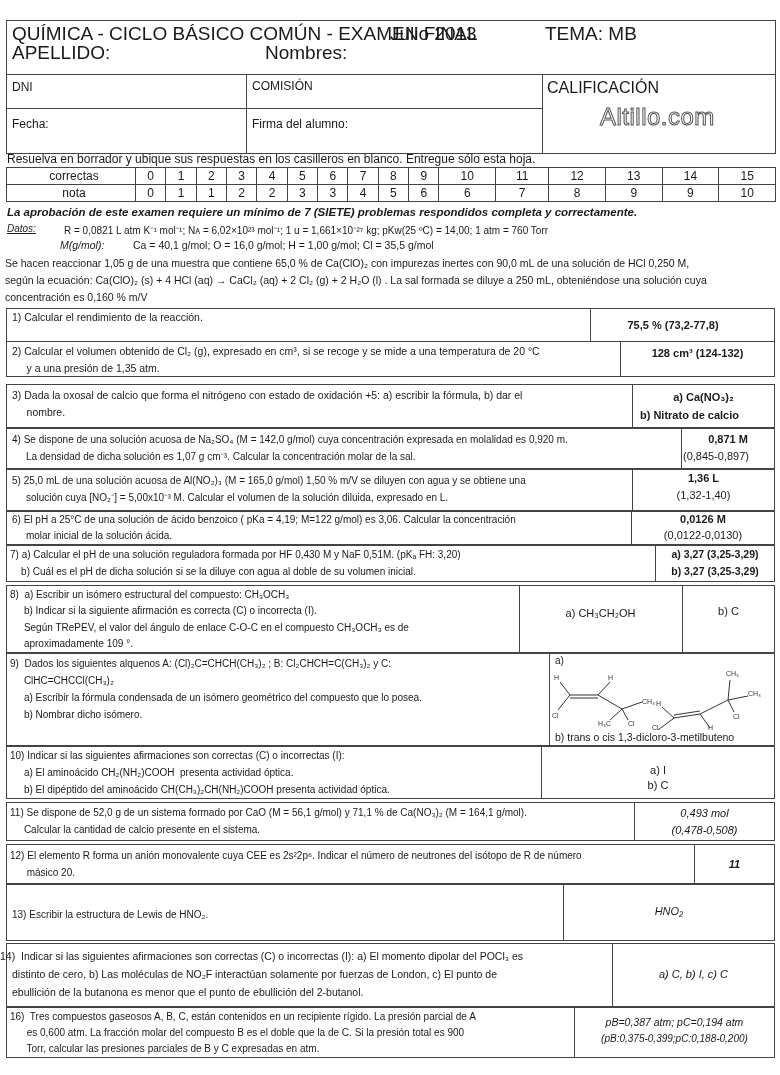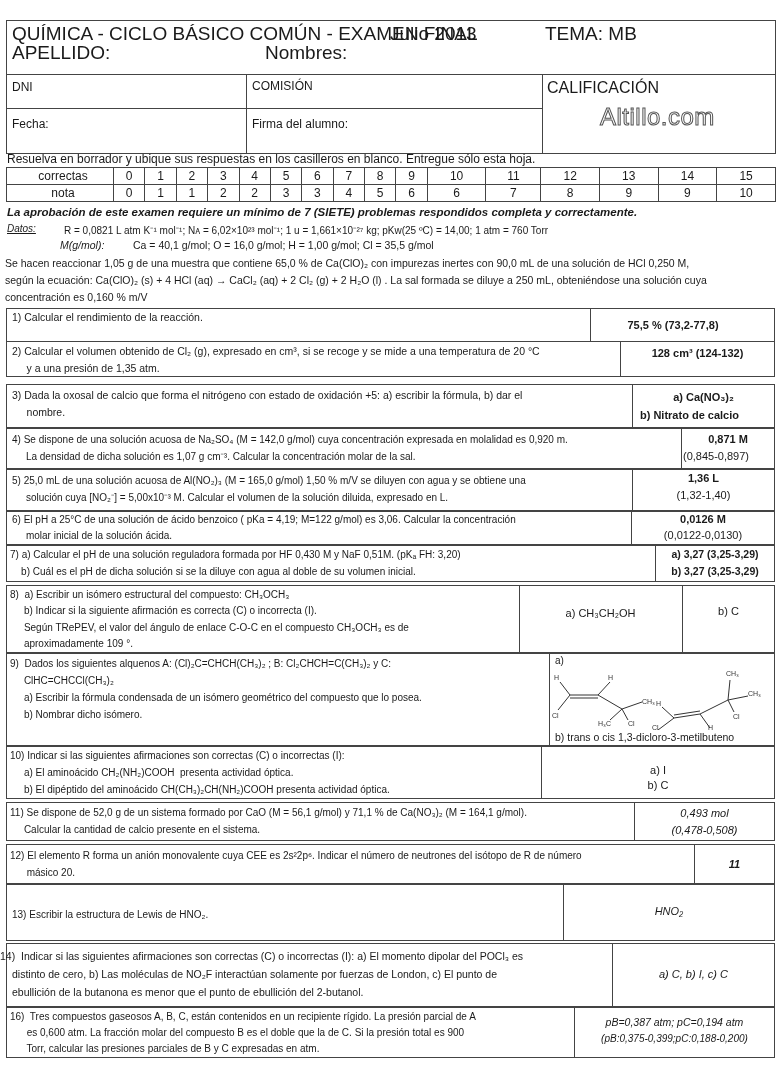--- a/index.html
+++ b/index.html
@@ -6,21 +6,21 @@
   html, body { width: 780px; height: 1075px; background: #ffffff; overflow: hidden; }
   body { font-family: "Liberation Sans", sans-serif; color: #1a1a1a; font-size: 11px; position: relative; }
   .abs { position: absolute; }
   .box { position: absolute; border: 1px solid #444; }
   .vline { position: absolute; width: 1px; background: #444; }
   .hline { position: absolute; height: 1px; background: #444; }
   .t { position: absolute; white-space: nowrap; }
   .hdr { font-size: 19px; }
   .grade-table { position: absolute; left: 6px; top: 167px; width: 770px; border-collapse: collapse; font-size: 12px; }
   .grade-table td { border: 1px solid #444; text-align: center; height: 17px; padding: 0; }
-  .grade-table td.lbl { width: 107px; padding-left: 6px; }
+  .grade-table td.lbl { width: 129px; padding-left: 6px; }
   .q { position: absolute; font-size: 10.5px; line-height: 17px; }
   .ans { position: absolute; text-align: center; font-size: 11px; line-height: 17px; font-weight: bold; }
   .ans.it { font-style: italic; }
   .watermark { font-size: 24px; color: #fff; -webkit-text-stroke: 1px #555; letter-spacing: 0.5px; }
 </style>
 </head>
 <body>
 
 <div class="box" style="left:6px;top:20px;width:770px;height:134px;"></div>
 <div class="hline" style="left:6px;top:74px;width:770px;"></div>

